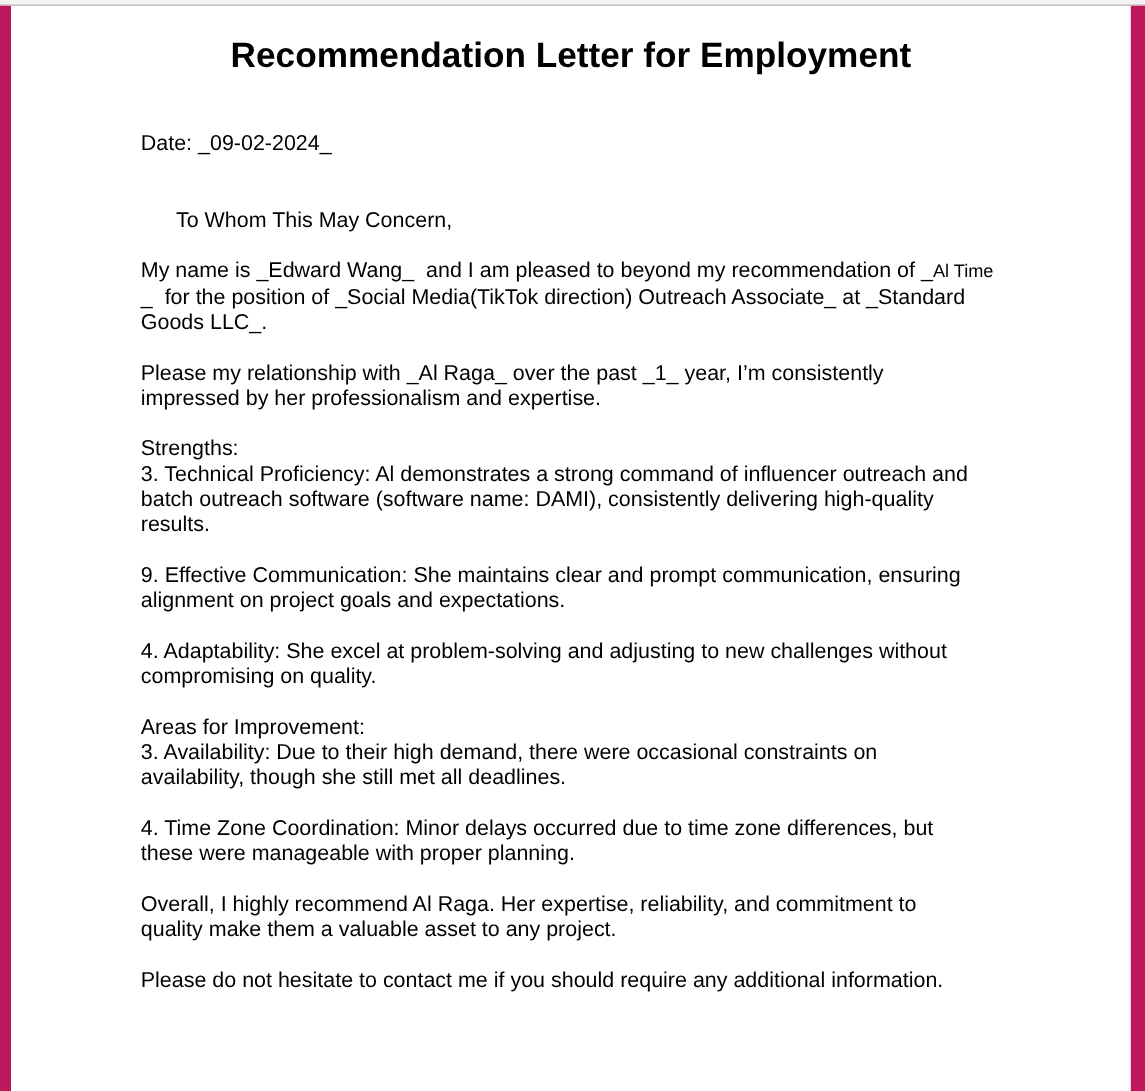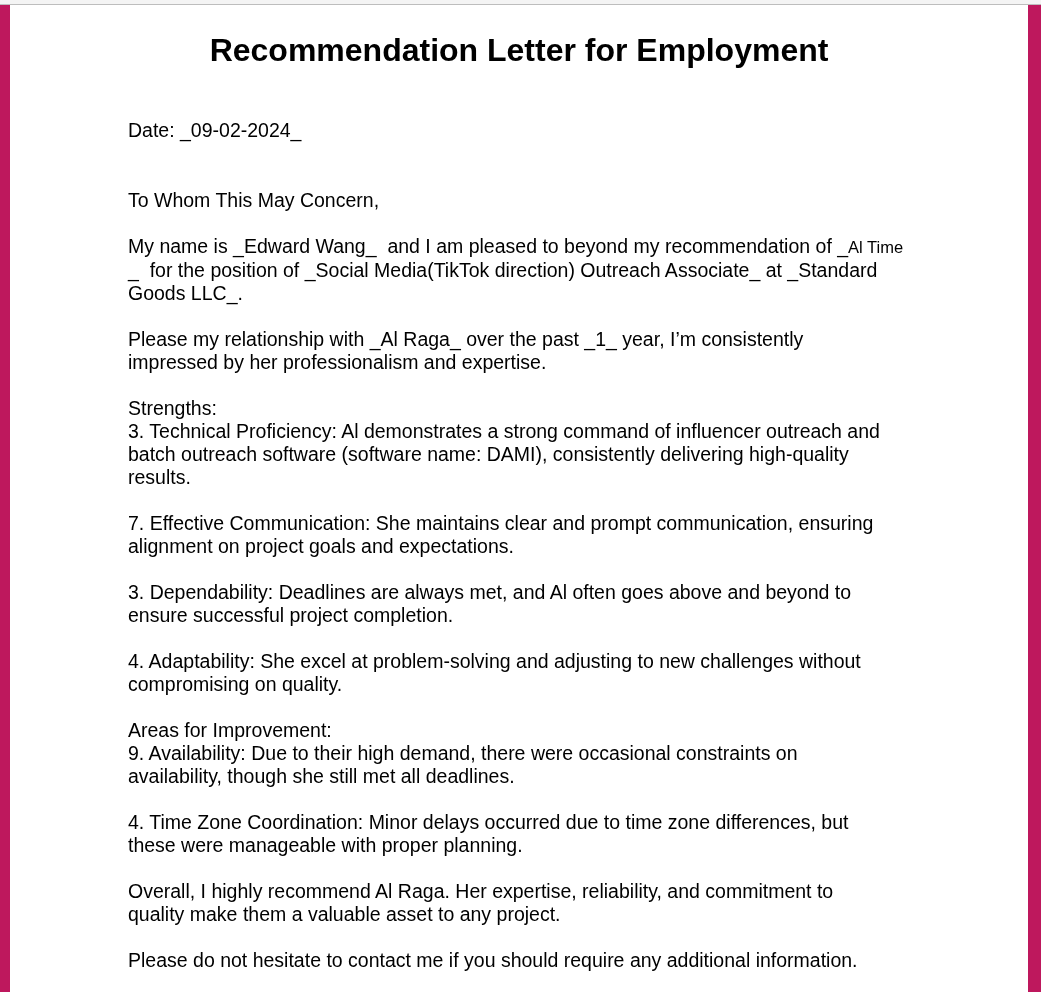--- a/index.html
+++ b/index.html
@@ -44,21 +44,21 @@
     width: 800px;
     font-size: 19.5px;
     line-height: 23px;
     color: #000000;
   }
   .content p {
     margin: 23px 0 0 0;
     white-space: pre-wrap;
   }
   .content p.date-line { margin-top: 50px; }
-  .content p.salutation { margin-top: 47px; }
+  .content p.salutation { margin-top: 47px; margin-left: 32px; }
   .small-name { font-size: 16.5px; }
 </style>
 </head>
 <body>
 
 <div class="canvas">
   <div class="top-band"></div>
   <div class="page">
     <h1 class="doc-title">Recommendation Letter for Employment</h1>
     <div class="content">
@@ -66,28 +66,26 @@
       <p class="salutation">To Whom This May Concern,</p>
       <p><span>My name is _Edward Wang_  and I am pleased to beyond my recommendation of _</span><span class="small-name">Al Time</span><span>
 _  for the position of _Social Media(TikTok direction) Outreach Associate_ at _Standard
 Goods LLC_.</span></p>
       <p>Please my relationship with _Al Raga_ over the past _1_ year, I’m consistently
 impressed by her professionalism and expertise.</p>
       <p>Strengths:
 3. Technical Proficiency: Al demonstrates a strong command of influencer outreach and
 batch outreach software (software name: DAMI), consistently delivering high-quality
 results.</p>
-      <p>7. Effective Communication: She maintains clear and prompt communication, ensuring
+      <p>9. Effective Communication: She maintains clear and prompt communication, ensuring
 alignment on project goals and expectations.</p>
-      <p>3. Dependability: Deadlines are always met, and Al often goes above and beyond to
-ensure successful project completion.</p>
       <p>4. Adaptability: She excel at problem-solving and adjusting to new challenges without
 compromising on quality.</p>
       <p>Areas for Improvement:
-9. Availability: Due to their high demand, there were occasional constraints on
+3. Availability: Due to their high demand, there were occasional constraints on
 availability, though she still met all deadlines.</p>
       <p>4. Time Zone Coordination: Minor delays occurred due to time zone differences, but
 these were manageable with proper planning.</p>
       <p>Overall, I highly recommend Al Raga. Her expertise, reliability, and commitment to
 quality make them a valuable asset to any project.</p>
       <p>Please do not hesitate to contact me if you should require any additional information.</p>
     </div>
   </div>
 </div>
 

